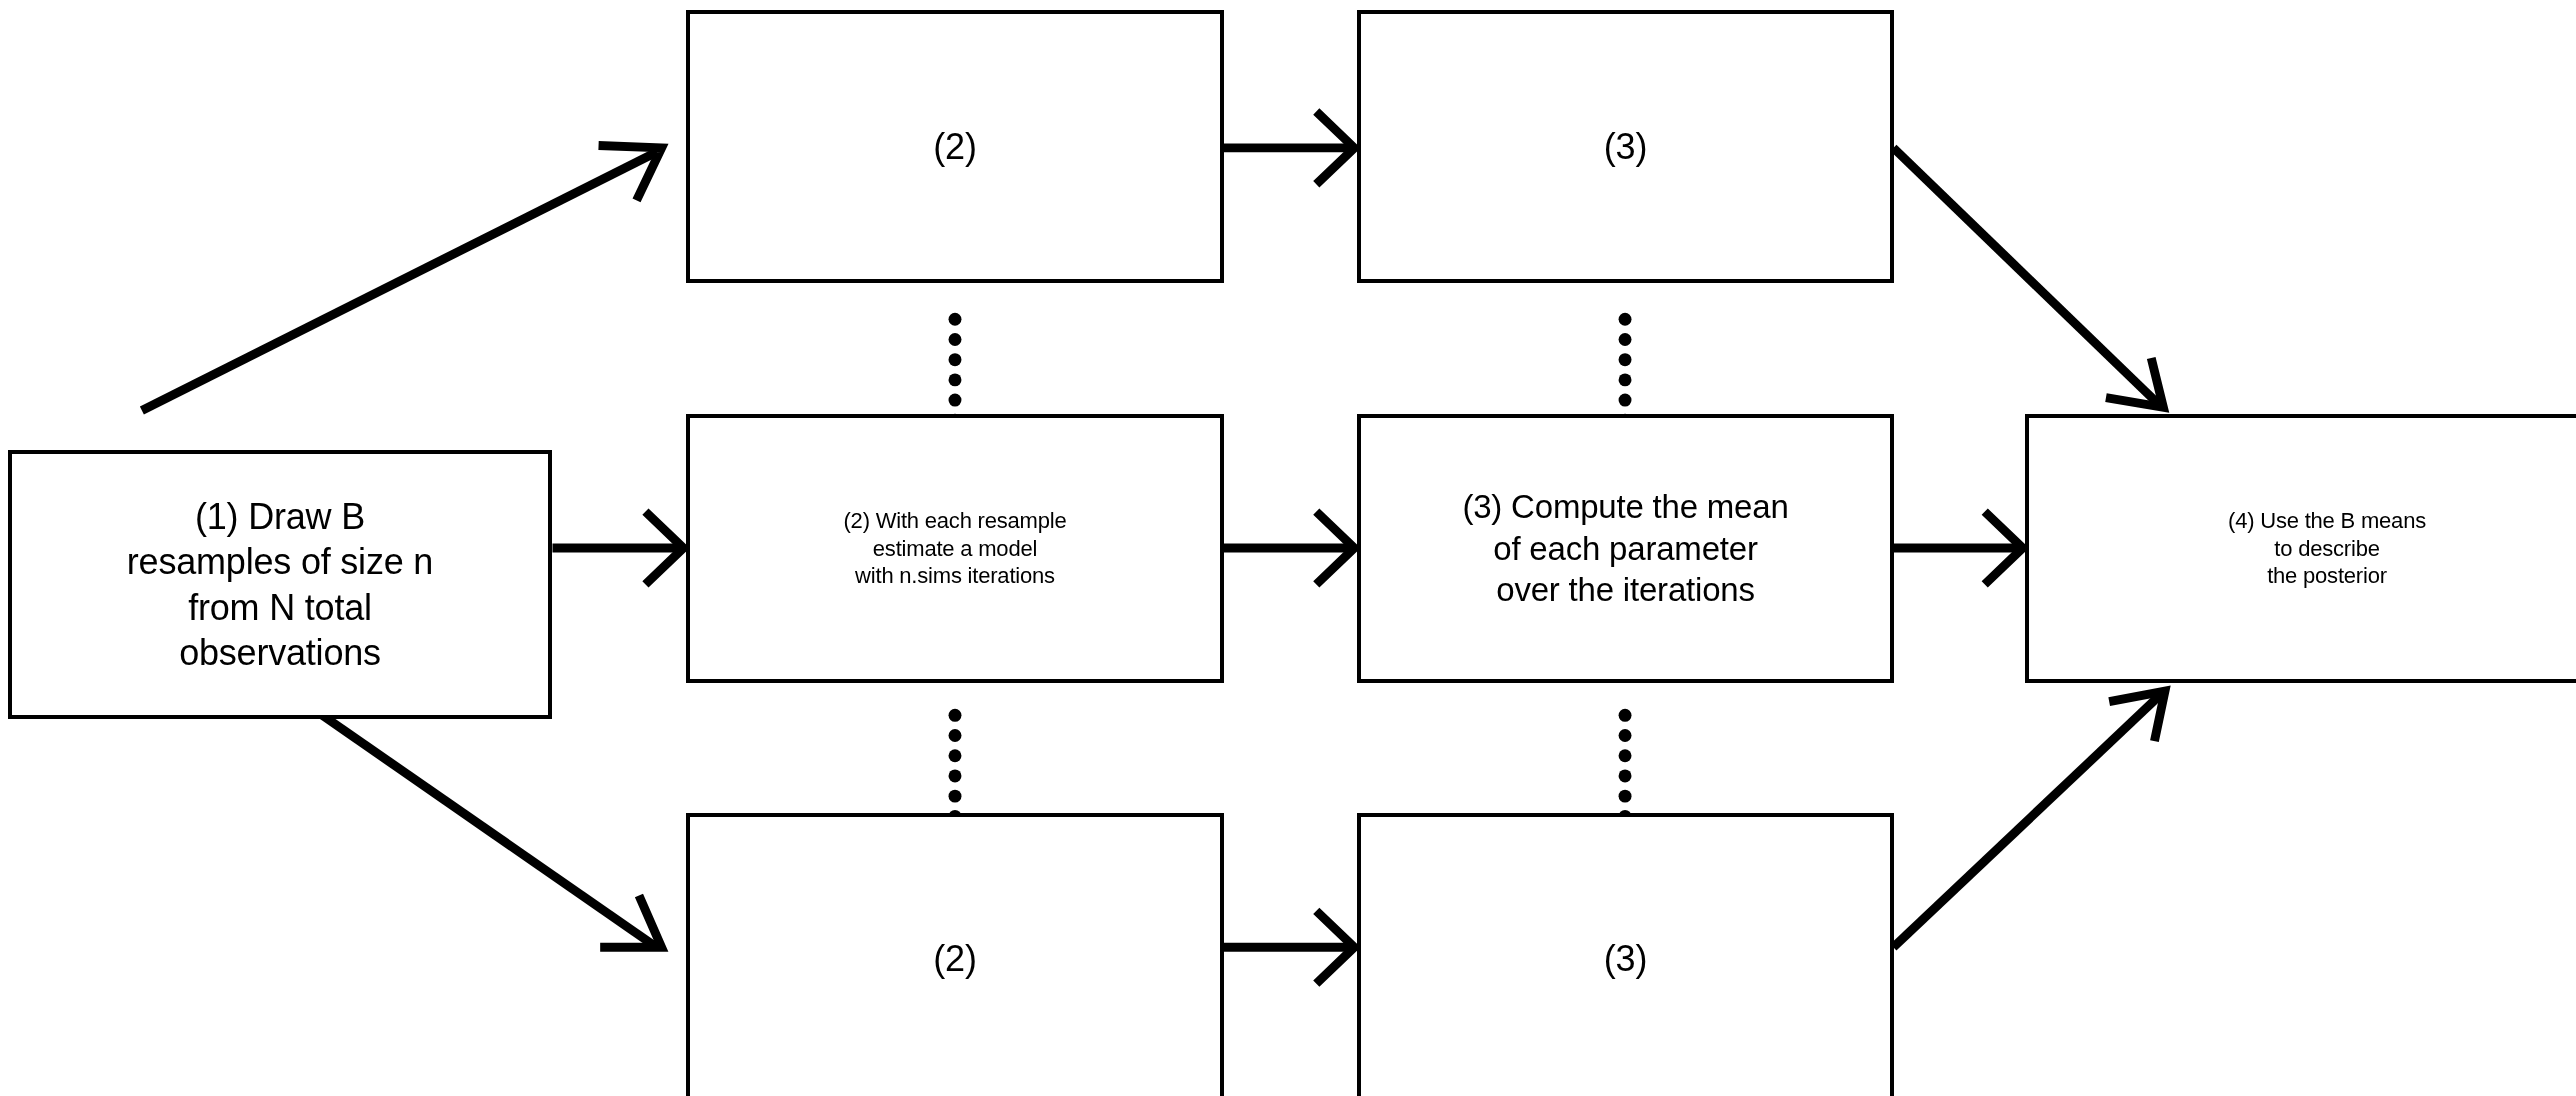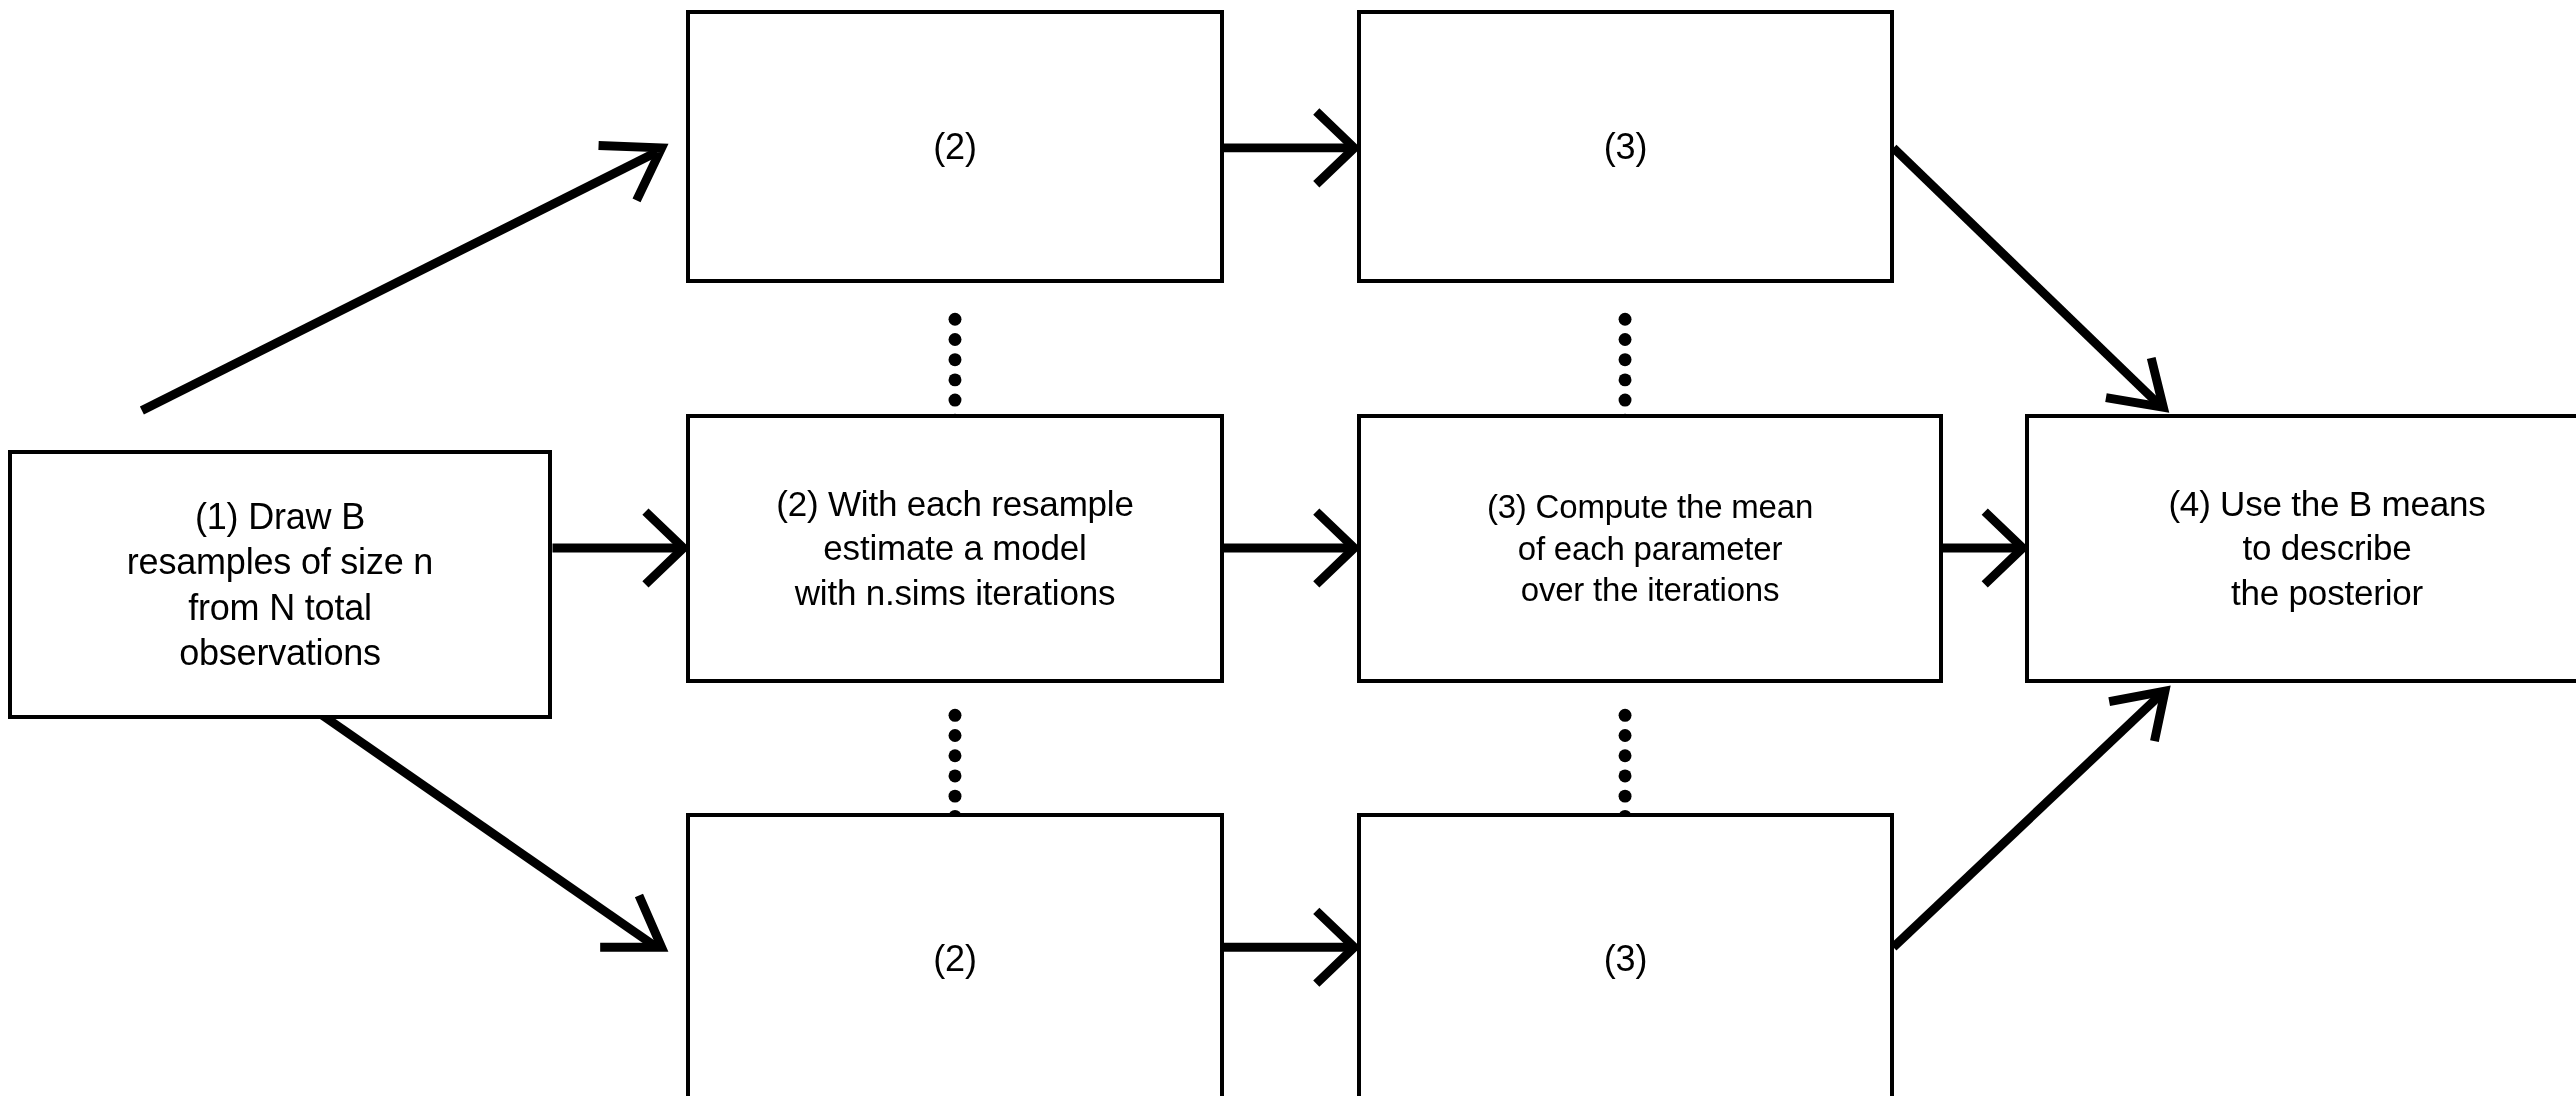--- a/index.html
+++ b/index.html
@@ -38,32 +38,32 @@
   .node-label {
     display: block;
     white-space: pre-line;
     line-height: 1.26;
     letter-spacing: -0.2px;
   }
   .lbl-big {
     font-size: 36px;
   }
   .lbl-small {
-    font-size: 35px;
+    font-size: 22px;
   }
   .lbl-tiny {
     font-size: 33px;
   }
   
   #box-draw        { left: 8px;   top: 414px;  width: 544px; height: 269px; margin-top: 36px; }
   #box-model-top   { left: 686px;  top: 9.7px;   width: 538px; height: 273px; }
   #box-model-mid   { left: 686px;  top: 414px;  width: 538px; height: 269px; }
   #box-model-bot   { left: 686px;  top: 813px; width: 538px; height: 291px; }
   #box-mean-top    { left: 1357px; top: 9.7px;   width: 537px; height: 273px; }
-  #box-mean-mid    { left: 1357px; top: 414px;  width: 586px; height: 269px; }
+  #box-mean-mid    { left: 1357px; top: 414px;  width: 537px; height: 269px; }
   #box-mean-bot    { left: 1357px; top: 813px; width: 537px; height: 291px; }
   #box-posterior   { left: 2025px; top: 414px;  width: 604px; height: 269px; }
 </style>
 </head>
 <body>
 
 <div id="canvas">
 
   <svg id="svg-layer" viewBox="0 0 3186 1356" xmlns="http://www.w3.org/2000/svg">
 

